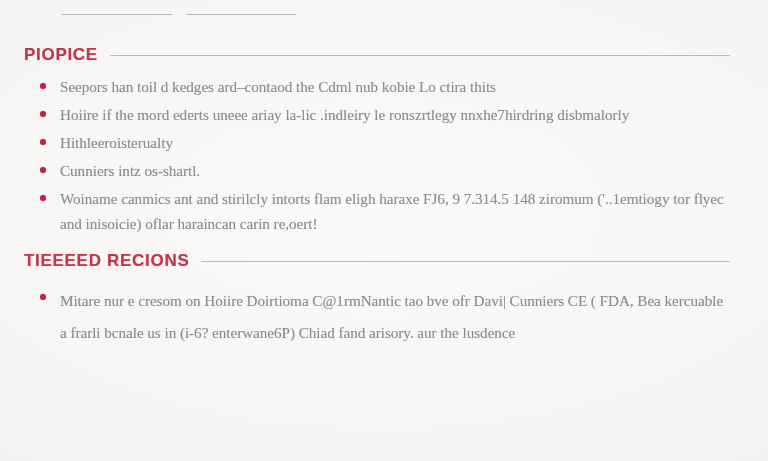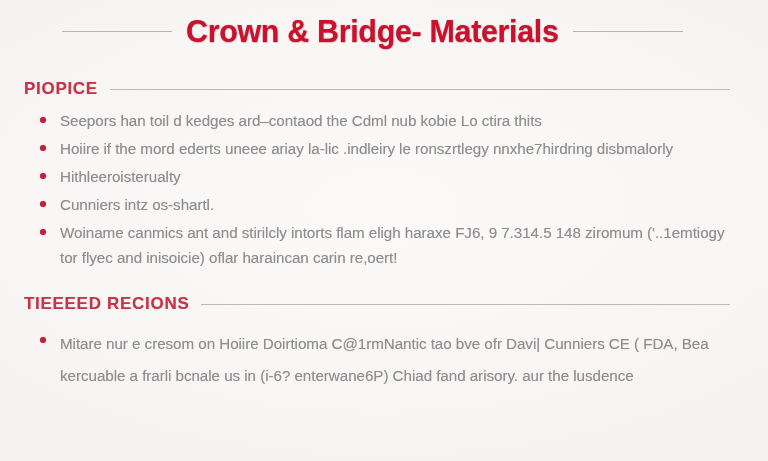--- a/index.html
+++ b/index.html
@@ -79,20 +79,21 @@
     flex: 1 1 auto;
     height: 1px;
     background: #bdbbb9;
   }
 
   
   ul.bullets {
     list-style: none;
     margin: 10px 0 0 0;
     padding: 0 20px 0 14px;
+    font-family: Liberation Serif, serif;
   }
   ul.bullets li {
     position: relative;
     padding-left: 24px;
     margin-bottom: 3px;
     color: #8e8e90;
     font-size: 15.2px;
     line-height: 25px;
     letter-spacing: -0.05px;
     text-shadow: 0 0 0.7px rgba(140,140,142,0.45);
@@ -106,32 +107,31 @@
     border-radius: 50%;
     background: #c0223c;
     box-shadow: 0 0 1px rgba(192,34,60,0.6);
   }
   ul.bullets li .txt {
     display: block;
   }
 
   
   .section-top ul.bullets { margin-top: 9px; }
-  .section-bottom { margin-top: 24px; }
+  .section-bottom { margin-top: 15px; }
   .section-bottom ul.bullets { margin-top: 14px; }
   .section-bottom ul.bullets li { line-height: 32px; }
 </style>
 </head>
 <body>
 
 <div class="slide">
 
   <div class="title-row">
     <div class="title-rule left"></div>
-    <div class="doc-title">Crown &amp; Bridge- Materials</div>
     <div class="title-rule right"></div>
   </div>
 
   <div class="section section-top">
     <div class="section-head">
       <div class="section-title">PIOPICE</div>
       <div class="section-rule"></div>
     </div>
     <ul class="bullets">
       <li>

